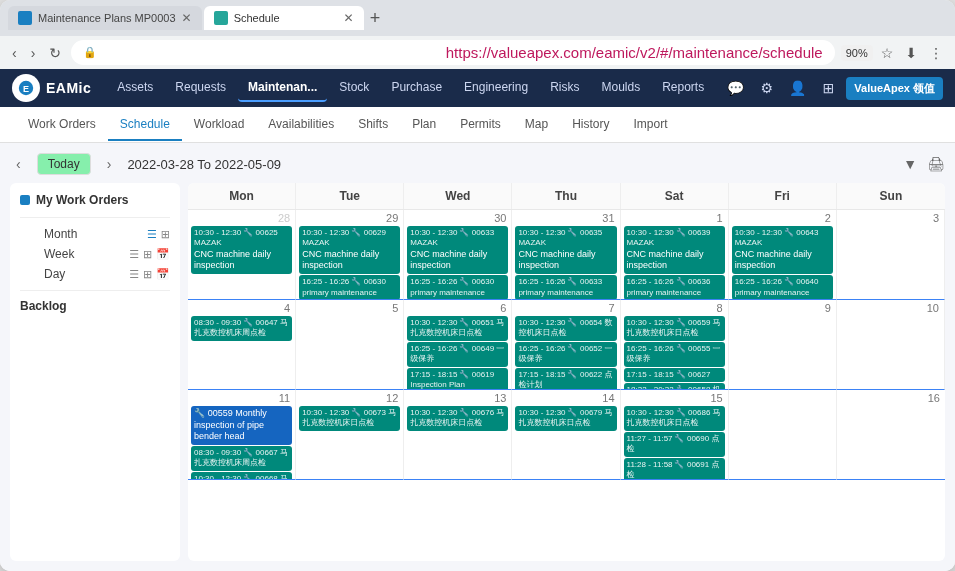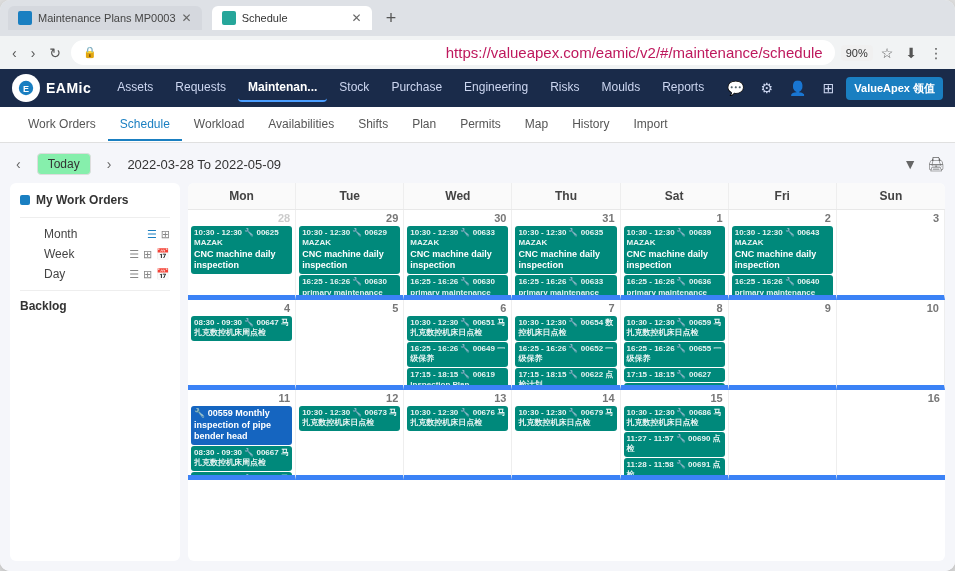--- a/index.html
+++ b/index.html
@@ -1,21 +1,21 @@
 <!DOCTYPE html>
 <html><head>
   <meta charset="utf-8">
   <style>
     * { box-sizing: border-box; margin: 0; padding: 0; }
     body { font-family: -apple-system, BlinkMacSystemFont, 'Segoe UI', sans-serif; background: #e8e8e8; font-size: 12px; }
 
     
     .browser { background: #f1f3f4; border-radius: 10px; overflow: hidden; width: 955px; height: 571px; box-shadow: 0 4px 20px rgba(0,0,0,0.3); display: flex; flex-direction: column; }
     .browser-titlebar { background: #dee1e6; display: flex; align-items: center; padding: 6px 8px; gap: 6px; }
-    .browser-tabs { display: flex; gap: 10px; flex: 1; align-items: center; }
+    .browser-tabs { display: flex; gap: 2px; flex: 1; align-items: center; }
     .browser-tab { background: #fff; border-radius: 6px 6px 0 0; padding: 5px 10px; font-size: 11px; display: flex; align-items: center; gap: 6px; min-width: 160px; max-width: 200px; }
     .browser-tab.active { background: #fff; }
     .browser-tab.inactive { background: #d5d8de; }
     .tab-favicon { width: 14px; height: 14px; background: #1a7fc1; border-radius: 2px; display: inline-block; flex-shrink: 0; }
     .tab-close { margin-left: auto; cursor: pointer; color: #666; font-size: 12px; }
     .tab-new { background: none; border: none; font-size: 18px; color: #555; cursor: pointer; padding: 0 4px; }
     .browser-nav { display: flex; align-items: center; padding: 4px 8px; gap: 6px; background: #f1f3f4; }
     .nav-btn { background: none; border: none; color: #555; cursor: pointer; font-size: 14px; padding: 2px 4px; }
     .address-bar { flex: 1; background: #fff; border-radius: 20px; padding: 4px 12px; font-size: 12px; color: #333; display: flex; align-items: center; gap: 6px; }
     .address-text { flex: 1; color: #be185d; font-size: 15px; text-align: right; }
@@ -70,21 +70,21 @@
     .backlog-title { font-weight: 600; color: #333; font-size: 12px; margin-top: 8px; }
 
     
     .calendar { flex: 1; background: #fff; border-radius: 6px; overflow: hidden; display: flex; flex-direction: column; }
     .calendar-grid { display: grid; grid-template-columns: repeat(7, 1fr); border-bottom: 1px solid #e8e8e8; }
     .day-header { text-align: center; padding: 6px 4px; font-size: 12px; font-weight: 600; color: #444; border-right: 1px solid #eee; background: #fafafa; }
     .day-header:last-child { border-right: none; }
 
     
     .calendar-body { flex: 1; display: grid; grid-template-columns: repeat(7, 1fr); grid-template-rows: repeat(4, 1fr); overflow: hidden; }
-    .day-cell { border-right: 1px solid #eee; border-bottom: 5px solid #3b82f6; padding: 2px 3px; min-height: 90px; font-size: 10px; overflow: hidden; font-weight: bold; }
+    .day-cell { border-right: 1px solid #eee; border-bottom: 1px solid #3b82f6; padding: 2px 3px; min-height: 90px; font-size: 10px; overflow: hidden; }
     .day-cell:last-child { border-right: none; }
     .day-number { font-size: 11px; color: #777; margin-bottom: 2px; text-align: right; padding-right: 2px; }
     .day-number.other-month { color: #ccc; }
 
     
     .event { border-radius: 3px; padding: 2px 3px; margin-bottom: 1px; font-size: 9px; line-height: 1.3; cursor: pointer; overflow: hidden; }
     .event.teal { background: #00897b; color: #fff; }
     .event.blue { background: #1565c0; color: #fff; }
     .event-time { font-size: 8px; opacity: 0.9; }
   </style>

